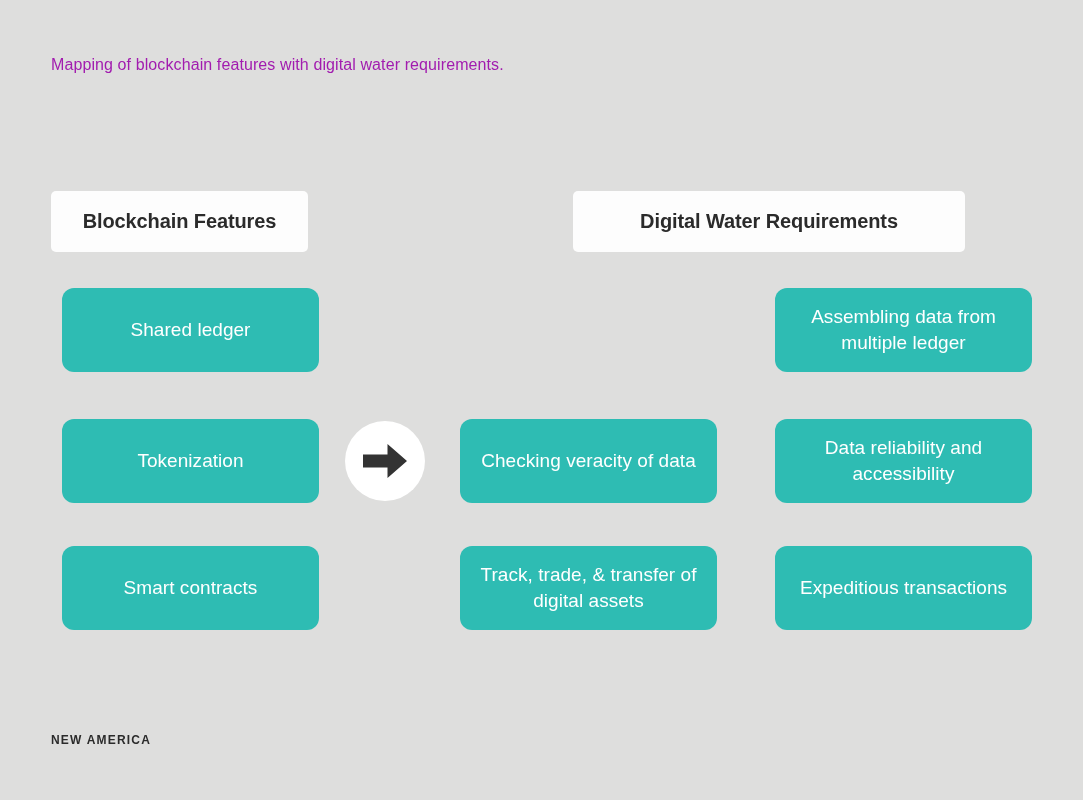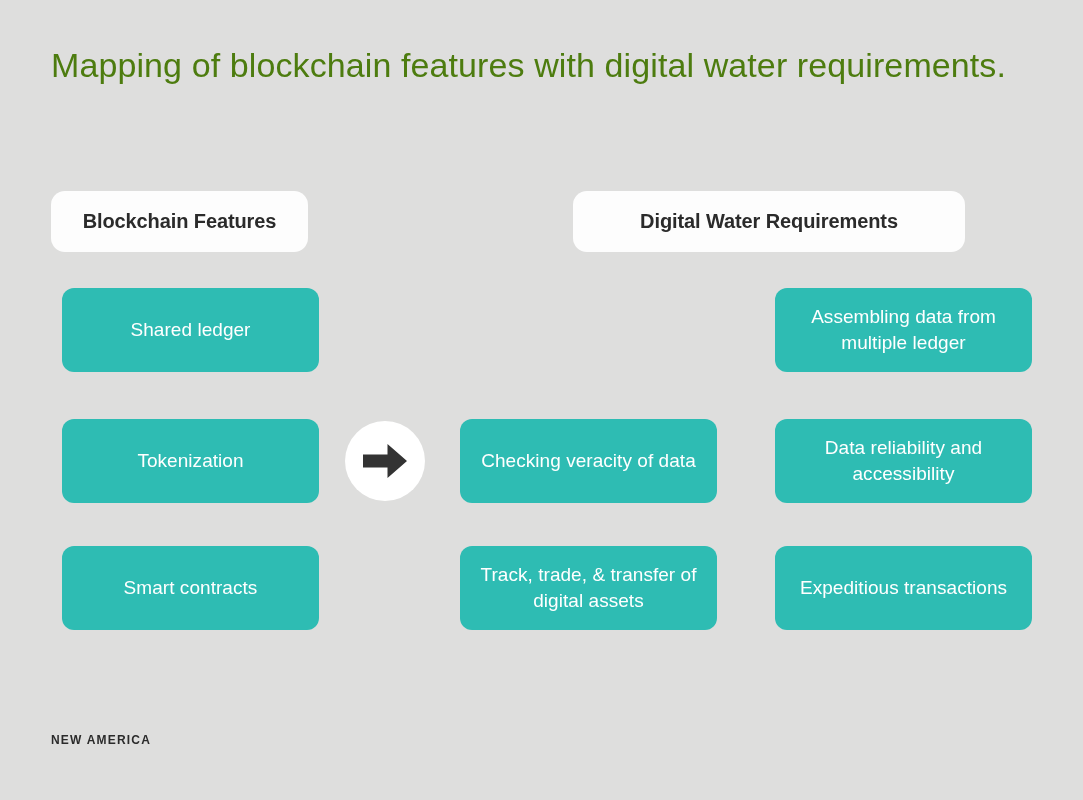--- a/index.html
+++ b/index.html
@@ -24,32 +24,32 @@
     background: #dededd;
     box-sizing: border-box;
   }
 
   
   .page-title {
     position: absolute;
     left: 51px;
     top: 48px;
     width: 960px;
-    font-size: 34px;
+    font-size: 16px;
     line-height: 34px;
     font-weight: 400;
-    color: #4d7c0f;
+    color: #a21caf;
     letter-spacing: 0.1px;
   }
 
   
   .header-pill {
     position: absolute;
     background: #fdfdfd;
-    border-radius: 14px;
+    border-radius: 5px;
     display: flex;
     align-items: center;
     justify-content: center;
     box-sizing: border-box;
   }
   .header-pill .pill-label {
     font-size: 20px;
     font-weight: bold;
     color: #2b2b2b;
     letter-spacing: -0.1px;

